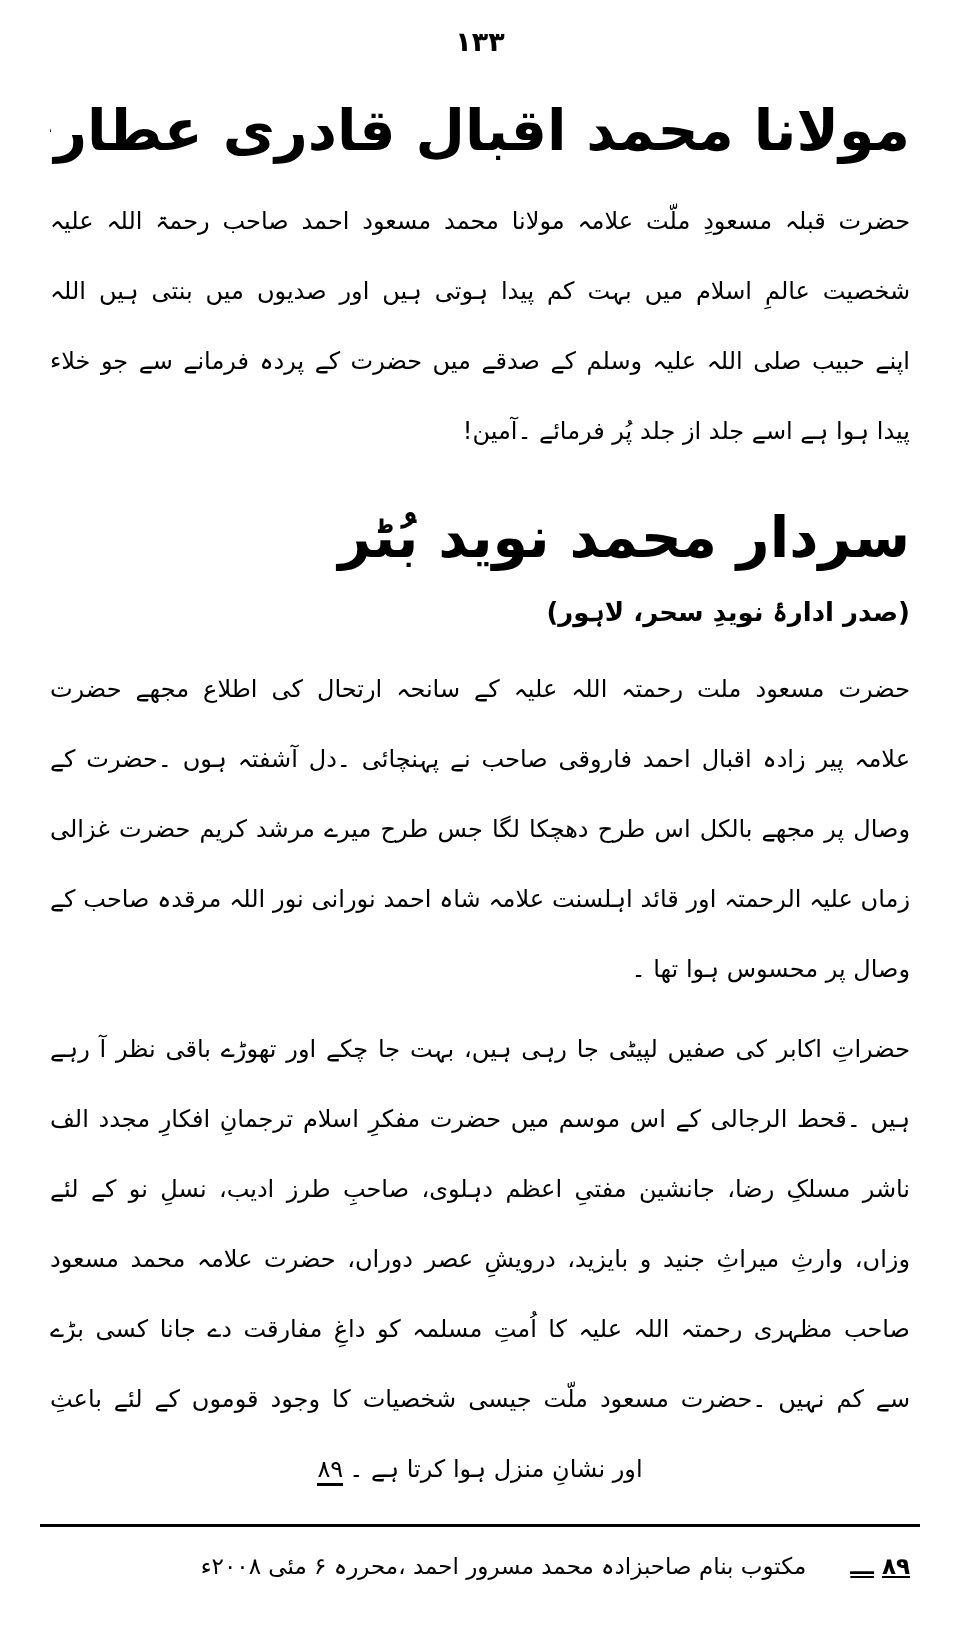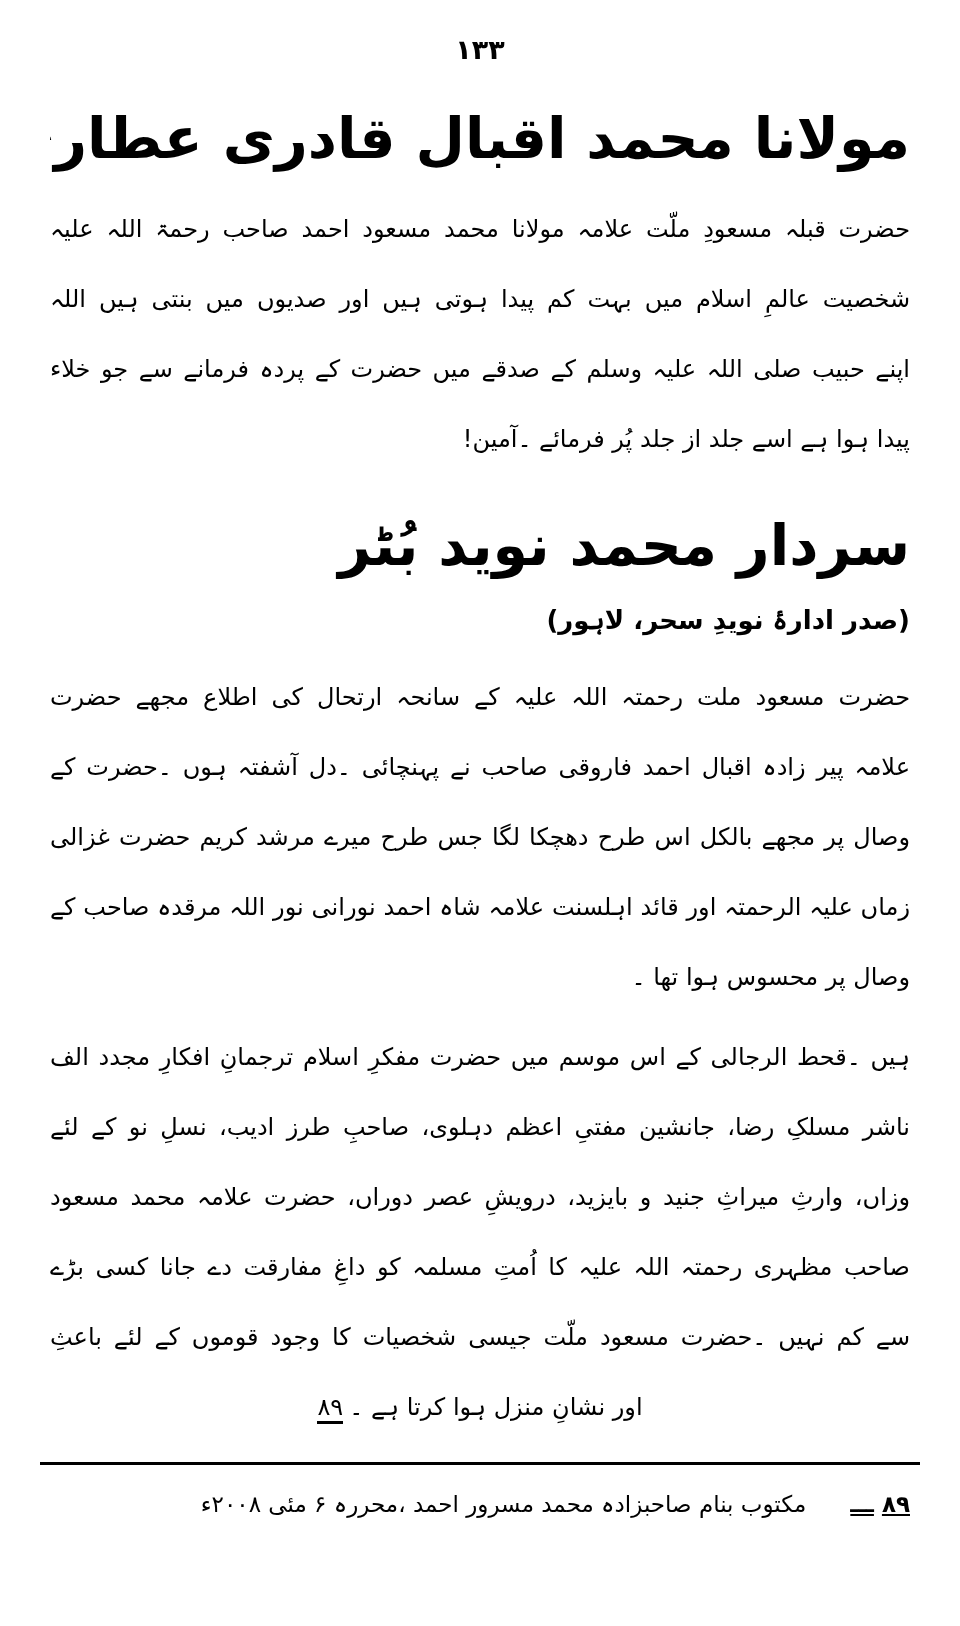--- a/index.html
+++ b/index.html
@@ -6,21 +6,21 @@
   .page {
     position: relative;
     width: 960px;
     height: 1626px;
     margin: 0 auto;
     background: #ffffff;
     color: #000000;
     font-family: "DejaVu Sans", sans-serif;
     direction: rtl;
     box-sizing: border-box;
-    padding: 8px 50px;
+    padding: 0 50px;
     overflow: hidden;
   }
   .page-number {
     padding-top: 26px;
     height: 48px;
     text-align: center;
     font-size: 27px;
     font-weight: bold;
   }
   .heading1, .heading2 {
@@ -100,20 +100,21 @@
 
   <div class="para mt">
     <div class="line just">حضرت مسعود ملت رحمتہ اللہ علیہ کے سانحہ ارتحال کی اطلاع مجھے حضرت</div>
     <div class="line just">علامہ پیر زادہ اقبال احمد فاروقی صاحب نے پہنچائی ۔دل آشفتہ ہوں ۔حضرت کے</div>
     <div class="line just">وصال پر مجھے بالکل اس طرح دھچکا لگا جس طرح میرے مرشد کریم حضرت غزالی</div>
     <div class="line just">زماں علیہ الرحمتہ اور قائد اہلسنت علامہ شاہ احمد نورانی نور اللہ مرقدہ صاحب کے</div>
     <div class="line end-right">وصال پر محسوس ہوا تھا ۔</div>
   </div>
 
   <div class="para mt">
+    <div class="line just">حضراتِ اکابر کی صفیں لپیٹی جا رہی ہیں، بہت جا چکے اور تھوڑے باقی نظر آ رہے</div>
     <div class="line just">ہیں ۔قحط الرجالی کے اس موسم میں حضرت مفکرِ اسلام ترجمانِ افکارِ مجدد الف ثانی،</div>
     <div class="line just">ناشر مسلکِ رضا، جانشین مفتیِ اعظم دہلوی، صاحبِ طرز ادیب، نسلِ نو کے لئے قندیں</div>
     <div class="line just">وزاں، وارثِ میراثِ جنید و بایزید، درویشِ عصر دوراں، حضرت علامہ محمد مسعود احمد</div>
     <div class="line just">صاحب مظہری رحمتہ اللہ علیہ کا اُمتِ مسلمہ کو داغِ مفارقت دے جانا کسی بڑے حادثے</div>
     <div class="line just">سے کم نہیں ۔حضرت مسعود ملّت جیسی شخصیات کا وجود قوموں کے لئے باعثِ تسکین</div>
     <div class="line end-center">
       <span>اور نشانِ منزل ہوا کرتا ہے ۔</span><span class="fn-ref">۸۹</span>
     </div>
   </div>
 

